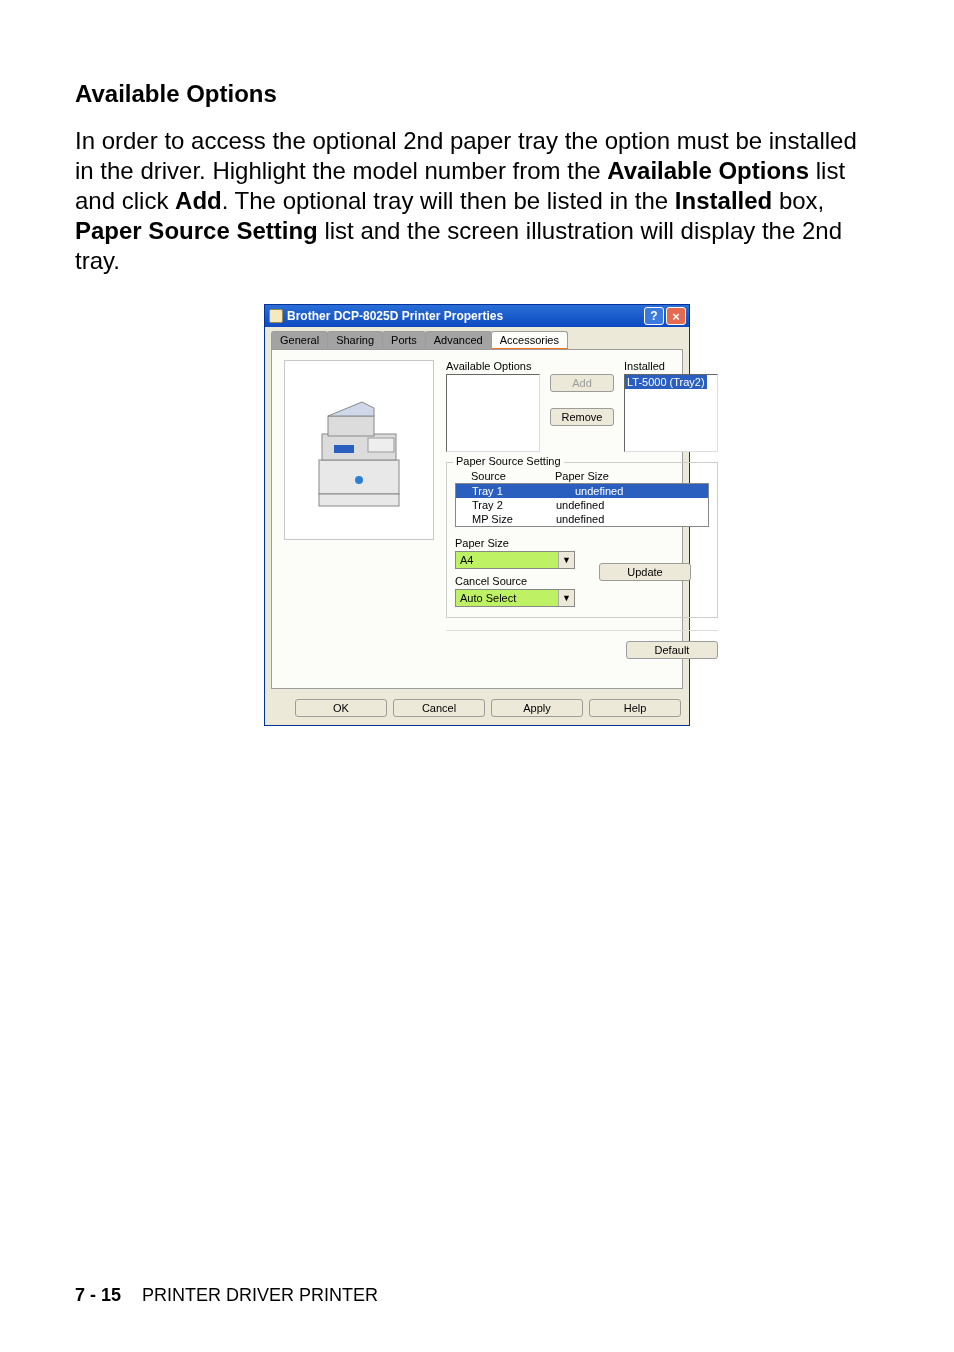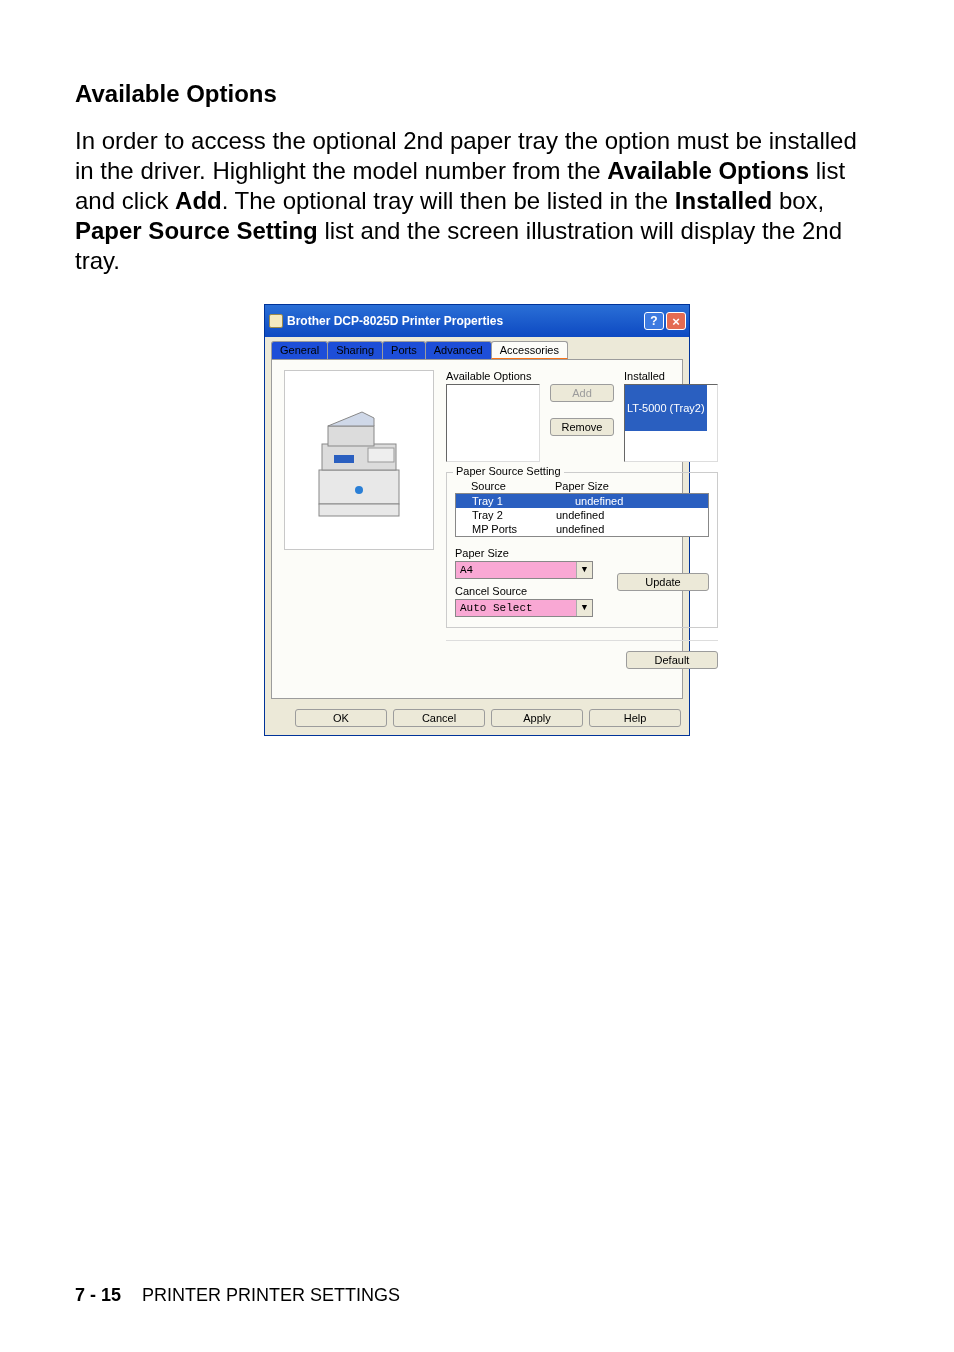--- a/index.html
+++ b/index.html
@@ -26,21 +26,21 @@
 
   .dialog-wrap {
     width: 426px;
     margin: 0 auto;
     border: 1px solid #003399;
     font-family: Tahoma, Arial, sans-serif;
     font-size: 11px;
     background: #ece9d8;
   }
   .titlebar {
-    height: 32px;
+    height: 22px;
     background: linear-gradient(#2a6fd6, #0d49c2);
     color: #fff;
     display: flex;
     align-items: center;
     padding: 0 3px 0 4px;
     font-weight: bold;
     font-size: 12px;
   }
   .titlebar .printer-glyph {
     width: 14px; height: 14px; margin-right: 4px;
@@ -63,21 +63,21 @@
   .tab-row {
     display: flex;
     padding: 4px 6px 0 6px;
     background: #ece9d8;
     font-size: 11px;
   }
   .tab {
     padding: 2px 8px;
     border: 1px solid #9c9c9c;
     border-bottom: none;
-    background: #1d4ed8;
+    background: #a3a3a3;
     margin-right: -1px;
     border-radius: 3px 3px 0 0;
   }
   .tab.active {
     background: #fcfcf8;
     position: relative;
     z-index: 2;
     border-bottom: 1px solid #f97316;
   }
   .tab-panel {
@@ -103,21 +103,21 @@
   .sunken {
     border: 1px solid #888;
     border-top-color:#666; border-left-color:#666;
     border-right-color:#ddd; border-bottom-color:#ddd;
     background: #fff;
   }
   .listbox { width: 94px; height: 78px; }
   .listbox.installed { width: 94px; height: 78px; }
   .installed-item {
     background: #2a5fc0; color: #fff;
-    padding: 17px 2px; font-size: 11px;
+    padding: 1px 2px; font-size: 11px;
     display: inline-block;
   }
 
   .btn {
     border: 1px solid #9c9c9c;
     border-radius: 3px;
     background: #ece9d8;
     padding: 2px 0;
     font-size: 11px;
     text-align: center;
@@ -149,23 +149,22 @@
   .pss-head { font-size:11px; }
   .pss-head .c1, .pss-body .c1 { width: 84px; padding: 1px 3px; margin-left: 13px; }
   .pss-head .c2, .pss-body .c2 { width: 110px; padding: 1px 3px; }
   .pss-body {
     border: 1px solid #888; background:#fff; font-size:11px;
   }
   .pss-body .row.sel { background:#2a5fc0; color:#fff;gap:19px; }
 
   .combo {
     display:flex; align-items:center;
-    border:1px solid #888; background:#f9a8d4; height:18px;
-    width: 138px;
-    font-family: Liberation Mono, monospace;
+    border:1px solid #888; background:#bef264; height:18px;
+    width: 120px;
   }
   .combo .val { flex:1; padding: 0 4px; font-size:11px; }
   .combo .arrow {
     width:16px; height:16px; background:#ece9d8;
     border-left:1px solid #aaa;
     display:flex; align-items:center; justify-content:center;
     font-size:9px;
   }
 
   .default-row {
@@ -257,21 +256,21 @@
         <div class="pss-body">
           <div class="row sel">
             <div class="c1">Tray 1</div>
             <div class="c2">undefined</div>
           </div>
           <div class="row">
             <div class="c1">Tray 2</div>
             <div class="c2">undefined</div>
           </div>
           <div class="row">
-            <div class="c1">MP Ports</div>
+            <div class="c1">MP Size</div>
             <div class="c2">undefined</div>
           </div>
         </div>
 
         <div style="display:flex;align-items:flex-end;gap:24px;margin-top:10px;">
           <div>
             <div class="label">Paper Size</div>
             <div class="combo">
               <div class="val">A4</div>
               <div class="arrow">▼</div>
@@ -297,14 +296,14 @@
   <div class="bottom-btns">
     <div class="btn wd">OK</div>
     <div class="btn wd">Cancel</div>
     <div class="btn wd">Apply</div>
     <div class="btn wd">Help</div>
   </div>
 </div>
 
 <div class="footer">
   <span class="pn">7 - 15</span>
-  <span>PRINTER PRINTER SETTINGS</span>
+  <span>PRINTER DRIVER PRINTER</span>
 </div>
 
 </body></html>

